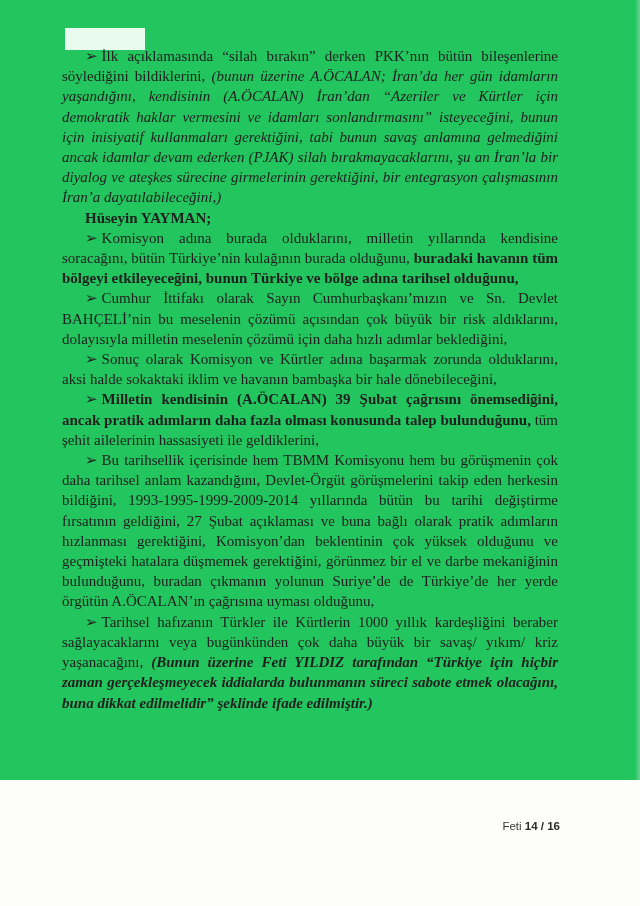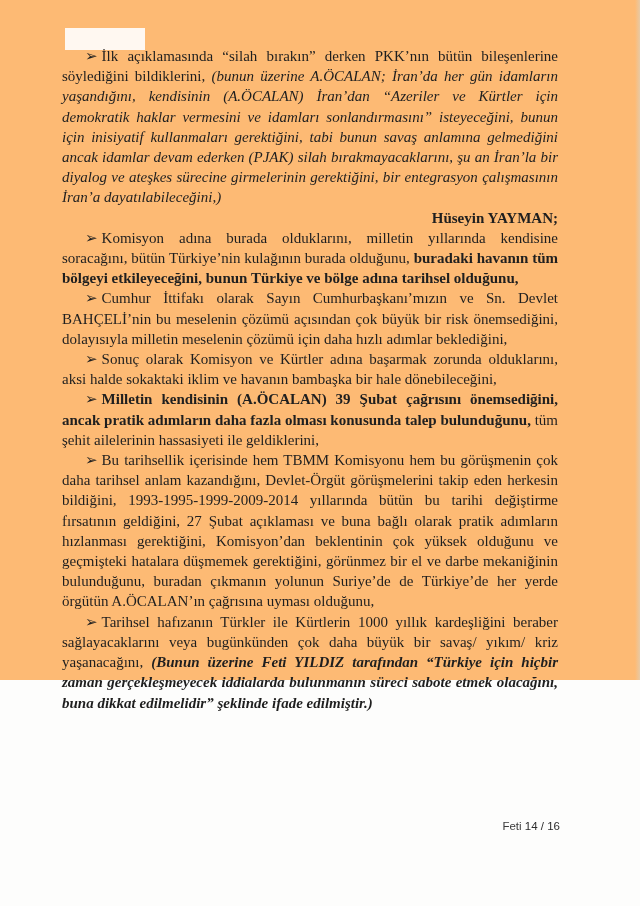--- a/index.html
+++ b/index.html
@@ -6,22 +6,22 @@
     margin: 0;
     padding: 0;
     width: 640px;
     height: 906px;
     background: #fdfdfc;
     overflow: hidden;
   }
   .page {
     position: relative;
     width: 640px;
-    height: 680px;
-    background: #fdba74;
+    height: 780px;
+    background: #22c55e;
   }
   .scan-edge {
     position: absolute;
     right: 0;
     top: 0;
     width: 5px;
     height: 100%;
     background: linear-gradient(to right, rgba(255,255,255,0), rgba(205,220,224,0.45));
   }
   .doc-body {
@@ -42,32 +42,32 @@
   }
   .bullet {
     font-style: normal;
     font-weight: normal;
     margin-right: 4px;
   }
   .seg-normal { font-style: normal; font-weight: normal; }
   .seg-italic { font-style: italic; font-weight: normal; }
   .seg-bold { font-style: normal; font-weight: bold; }
   .seg-bold-italic { font-style: italic; font-weight: bold; }
-  .para.heading { text-align: right; }
+  .para.heading { text-align: left; }
   .footer {
     position: absolute;
     top: 820px;
     right: 80px;
     font-family: "Liberation Sans", sans-serif;
     font-size: 11.5px;
     color: #3b3b3b;
     white-space: nowrap;
   }
   .footer .page-num {
-    font-weight: normal;
+    font-weight: bold;
     color: #2c2c2c;
     text-align: center;
   }
   .smudge {
     position: absolute;
     left: 65px;
     top: 28px;
     width: 80px;
     height: 22px;
     background: rgba(255,255,255,0.9);
@@ -75,21 +75,21 @@
 </style>
 </head>
 <body>
 
 <div class="page">
   <div class="smudge"></div>
   <div class="doc-body">
       <p class="para bullet"><span class="bullet">➢</span><span class="seg-normal">İlk açıklamasında “silah bırakın” derken PKK’nın bütün bileşenlerine söylediğini bildiklerini, </span><span class="seg-italic">(bunun üzerine A.ÖCALAN; İran’da her gün idamların yaşandığını, kendisinin (A.ÖCALAN) İran’dan “Azeriler ve Kürtler için demokratik haklar vermesini ve idamları sonlandırmasını” isteyeceğini, bunun için inisiyatif kullanmaları gerektiğini, tabi bunun savaş anlamına gelmediğini ancak idamlar devam ederken (PJAK) silah bırakmayacaklarını, şu an İran’la bir diyalog ve ateşkes sürecine girmelerinin gerektiğini, bir entegrasyon çalışmasının İran’a dayatılabileceğini,)</span></p>
       <p class="para heading"><span class="seg-bold">Hüseyin YAYMAN;</span></p>
       <p class="para bullet"><span class="bullet">➢</span><span class="seg-normal">Komisyon adına burada olduklarını, milletin yıllarında kendisine soracağını, bütün Türkiye’nin kulağının burada olduğunu, </span><span class="seg-bold">buradaki havanın tüm bölgeyi etkileyeceğini, bunun Türkiye ve bölge adına tarihsel olduğunu,</span></p>
-      <p class="para bullet"><span class="bullet">➢</span><span class="seg-normal">Cumhur İttifakı olarak Sayın Cumhurbaşkanı’mızın ve Sn. Devlet BAHÇELİ’nin bu meselenin çözümü açısından çok büyük bir risk önemsediğini, dolayısıyla milletin meselenin çözümü için daha hızlı adımlar beklediğini,</span></p>
+      <p class="para bullet"><span class="bullet">➢</span><span class="seg-normal">Cumhur İttifakı olarak Sayın Cumhurbaşkanı’mızın ve Sn. Devlet BAHÇELİ’nin bu meselenin çözümü açısından çok büyük bir risk aldıklarını, dolayısıyla milletin meselenin çözümü için daha hızlı adımlar beklediğini,</span></p>
       <p class="para bullet"><span class="bullet">➢</span><span class="seg-normal">Sonuç olarak Komisyon ve Kürtler adına başarmak zorunda olduklarını, aksi halde sokaktaki iklim ve havanın bambaşka bir hale dönebileceğini,</span></p>
       <p class="para bullet"><span class="bullet">➢</span><span class="seg-bold">Milletin kendisinin (A.ÖCALAN) 39 Şubat çağrısını önemsediğini, ancak pratik adımların daha fazla olması konusunda talep bulunduğunu, </span><span class="seg-normal">tüm şehit ailelerinin hassasiyeti ile geldiklerini,</span></p>
       <p class="para bullet"><span class="bullet">➢</span><span class="seg-normal">Bu tarihsellik içerisinde hem TBMM Komisyonu hem bu görüşmenin çok daha tarihsel anlam kazandığını, Devlet-Örgüt görüşmelerini takip eden herkesin bildiğini, 1993-1995-1999-2009-2014 yıllarında bütün bu tarihi değiştirme fırsatının geldiğini, 27 Şubat açıklaması ve buna bağlı olarak pratik adımların hızlanması gerektiğini, Komisyon’dan beklentinin çok yüksek olduğunu ve geçmişteki hatalara düşmemek gerektiğini, görünmez bir el ve darbe mekaniğinin bulunduğunu, buradan çıkmanın yolunun Suriye’de de Türkiye’de her yerde örgütün A.ÖCALAN’ın çağrısına uyması olduğunu,</span></p>
       <p class="para bullet"><span class="bullet">➢</span><span class="seg-normal">Tarihsel hafızanın Türkler ile Kürtlerin 1000 yıllık kardeşliğini beraber sağlayacaklarını veya bugünkünden çok daha büyük bir savaş/ yıkım/ kriz yaşanacağını, </span><span class="seg-bold-italic">(Bunun üzerine Feti YILDIZ tarafından “Türkiye için hiçbir zaman gerçekleşmeyecek iddialarda bulunmanın süreci sabote etmek olacağını, buna dikkat edilmelidir” şeklinde ifade edilmiştir.)</span></p>
     </div>
   <div class="footer"><span>Feti</span><span>&nbsp;</span><span class="page-num">14 / 16</span></div>
   <div class="scan-edge"></div>
 </div>
 
 </body></html>

